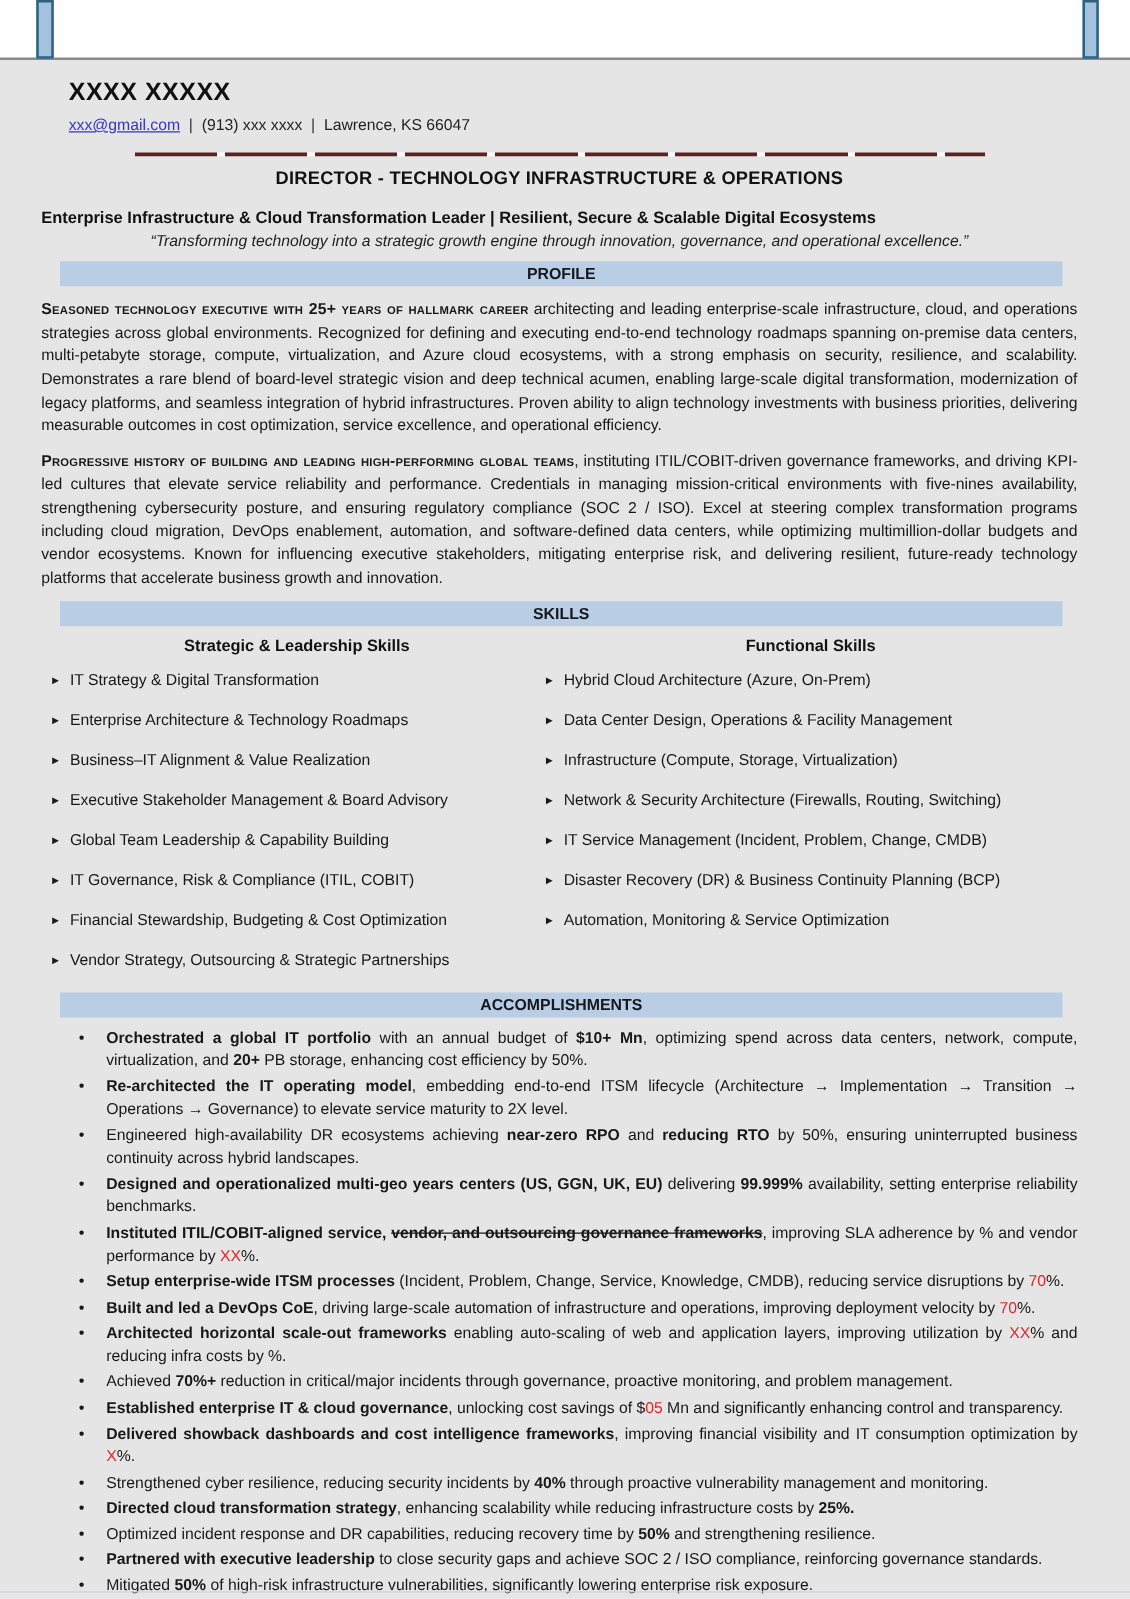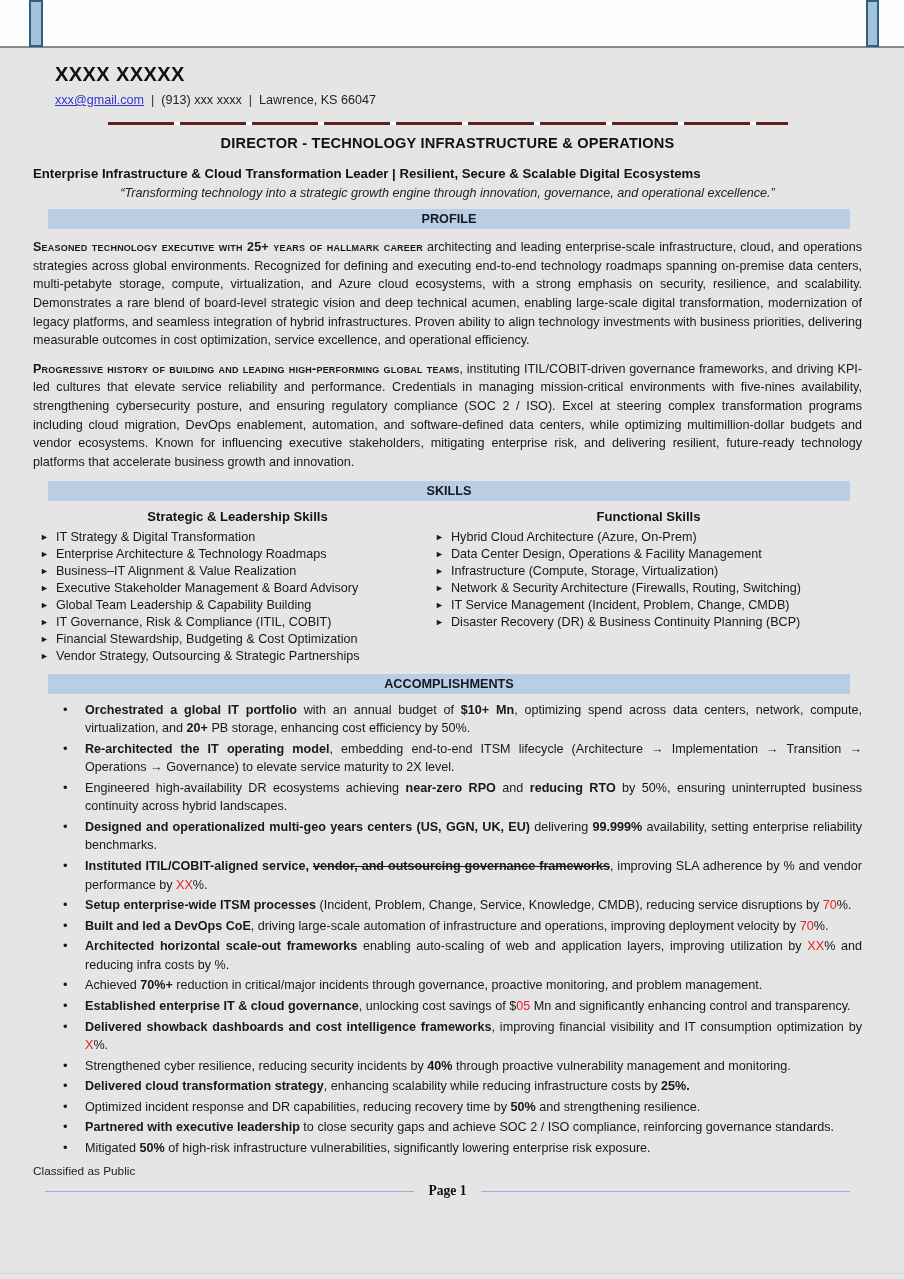--- a/index.html
+++ b/index.html
@@ -40,21 +40,21 @@
 
   .b { font-weight:bold; }
   .red { color:#e32227; }
   .strike { text-decoration:line-through; }
   .sc { font-variant:small-caps; letter-spacing:.2px; }
 
   .skills-grid { display:flex; margin-top:2px; }
   .skill-col { width:51.5%; }
   .skill-col:first-child { width:48.5%; padding-left:7px; }
   .skill-col-title { text-align:center; font-weight:bold; font-size:13.1px; margin:6px 0 5px; color:#121212; }
-  .skill-item { font-size:12.6px; line-height:16px; white-space:nowrap; }
+  .skill-item { font-size:12.6px; line-height:31px; white-space:nowrap; }
   .skill-item .arrow { font-size:9px; margin-right:7px; position:relative; top:-1px; color:#1a1a1a; }
 
   ul.accomp { list-style:none; margin-top:7px; }
   ul.accomp li { position:relative; padding-left:52px; text-align:justify; font-size:12.6px; line-height:1.475; margin-bottom:2px; }
   ul.accomp .marker { position:absolute; left:30px; top:-1px; font-size:13px; }
 
   .classification { margin-top:7px; font-size:11.8px; color:#1c1c1c; }
   .page-line { display:flex; align-items:center; margin:5px 12px 0; }
   .page-line .line { flex:1; height:1px; background:#95b3d7; }
   .page-num { margin:0 14px; font-family:"Liberation Serif", serif; font-weight:bold; font-size:13.6px; color:#111; }
@@ -102,38 +102,39 @@
           <div class="skill-item"><span class="arrow">►</span><span>Vendor Strategy, Outsourcing &amp; Strategic Partnerships</span></div>
         </div>
         <div class="skill-col">
           <div class="skill-col-title">Functional Skills</div>
           <div class="skill-item"><span class="arrow">►</span><span>Hybrid Cloud Architecture (Azure, On-Prem)</span></div>
           <div class="skill-item"><span class="arrow">►</span><span>Data Center Design, Operations &amp; Facility Management</span></div>
           <div class="skill-item"><span class="arrow">►</span><span>Infrastructure (Compute, Storage, Virtualization)</span></div>
           <div class="skill-item"><span class="arrow">►</span><span>Network &amp; Security Architecture (Firewalls, Routing, Switching)</span></div>
           <div class="skill-item"><span class="arrow">►</span><span>IT Service Management (Incident, Problem, Change, CMDB)</span></div>
           <div class="skill-item"><span class="arrow">►</span><span>Disaster Recovery (DR) &amp; Business Continuity Planning (BCP)</span></div>
+          <div class="skill-item"><span class="arrow">►</span><span>Automation, Monitoring &amp; Service Optimization</span></div>
         </div>
       </div>
 
     <div class="section-bar">ACCOMPLISHMENTS</div>
     <ul class="accomp">
         <li><span class="marker">•</span><span class="b">Orchestrated a global IT portfolio</span><span> with an annual budget of </span><span class="b">$10+ Mn</span><span>, optimizing spend across data centers, network, compute, virtualization, and </span><span class="b">20+</span><span> PB storage, enhancing cost efficiency by 50%.</span></li>
         <li><span class="marker">•</span><span class="b">Re-architected the IT operating model</span><span>, embedding end-to-end ITSM lifecycle (Architecture → Implementation → Transition → Operations → Governance) to elevate service maturity to 2X level.</span></li>
         <li><span class="marker">•</span><span>Engineered high-availability DR ecosystems achieving </span><span class="b">near-zero RPO</span><span> and </span><span class="b">reducing RTO</span><span> by 50%, ensuring uninterrupted business continuity across hybrid landscapes.</span></li>
         <li><span class="marker">•</span><span class="b">Designed and operationalized multi-geo years centers (US, GGN, UK, EU)</span><span> delivering </span><span class="b">99.999%</span><span> availability, setting enterprise reliability benchmarks.</span></li>
         <li><span class="marker">•</span><span class="b">Instituted ITIL/COBIT-aligned service, </span><span class="b strike">vendor, and outsourcing governance frameworks</span><span>, improving SLA adherence by % and vendor performance by </span><span class="red">XX</span><span>%.</span></li>
         <li><span class="marker">•</span><span class="b">Setup enterprise-wide ITSM processes</span><span> (Incident, Problem, Change, Service, Knowledge, CMDB), reducing service disruptions by </span><span class="red">70</span><span>%.</span></li>
         <li><span class="marker">•</span><span class="b">Built and led a DevOps CoE</span><span>, driving large-scale automation of infrastructure and operations, improving deployment velocity by </span><span class="red">70</span><span>%.</span></li>
         <li><span class="marker">•</span><span class="b">Architected horizontal scale-out frameworks</span><span> enabling auto-scaling of web and application layers, improving utilization by </span><span class="red">XX</span><span>% and reducing infra costs by %.</span></li>
         <li><span class="marker">•</span><span>Achieved </span><span class="b">70%+</span><span> reduction in critical/major incidents through governance, proactive monitoring, and problem management.</span></li>
         <li><span class="marker">•</span><span class="b">Established enterprise IT &amp; cloud governance</span><span>, unlocking cost savings of $</span><span class="red">05</span><span> Mn and significantly enhancing control and transparency.</span></li>
         <li><span class="marker">•</span><span class="b">Delivered showback dashboards and cost intelligence frameworks</span><span>, improving financial visibility and IT consumption optimization by </span><span class="red">X</span><span>%.</span></li>
         <li><span class="marker">•</span><span>Strengthened cyber resilience, reducing security incidents by </span><span class="b">40%</span><span> through proactive vulnerability management and monitoring.</span></li>
-        <li><span class="marker">•</span><span class="b">Delivered cloud transformation strategy</span><span>, enhancing scalability while reducing infrastructure costs by </span><span class="b">25%.</span></li>
+        <li><span class="marker">•</span><span class="b">Directed cloud transformation strategy</span><span>, enhancing scalability while reducing infrastructure costs by </span><span class="b">25%.</span></li>
         <li><span class="marker">•</span><span>Optimized incident response and DR capabilities, reducing recovery time by </span><span class="b">50%</span><span> and strengthening resilience.</span></li>
         <li><span class="marker">•</span><span class="b">Partnered with executive leadership</span><span> to close security gaps and achieve SOC 2 / ISO compliance, reinforcing governance standards.</span></li>
         <li><span class="marker">•</span><span>Mitigated </span><span class="b">50%</span><span> of high-risk infrastructure vulnerabilities, significantly lowering enterprise risk exposure.</span></li>
       </ul>
 
     <div class="classification">Classified as Public</div>
     <div class="page-line">
       <div class="line"></div>
       <div class="page-num">Page 1</div>
       <div class="line"></div>

